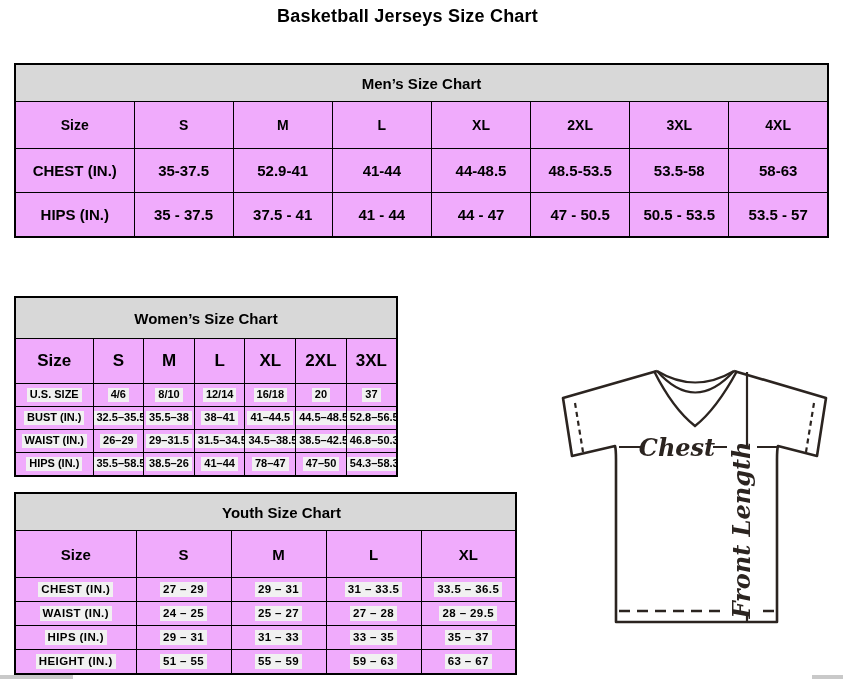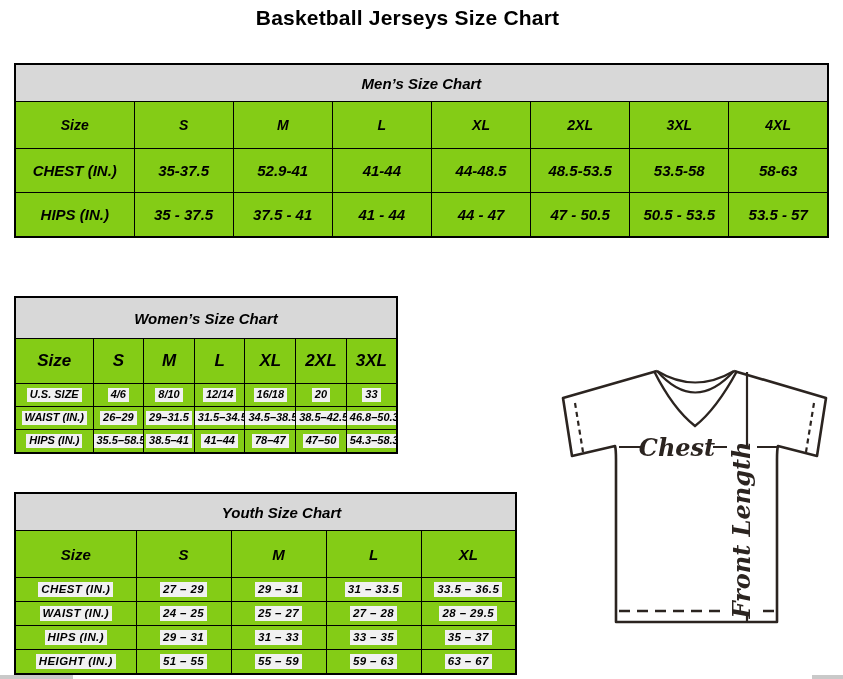--- a/index.html
+++ b/index.html
@@ -2,25 +2,25 @@
 <html><head>
 <meta charset="utf-8">
 <style>
   html,body { margin:0; padding:0; background:#ffffff; }
   .page {
     position:relative; width:843px; height:679px; background:#ffffff;
     font-family:"Liberation Sans", sans-serif; color:#000; overflow:hidden;
   }
   .page-title {
     position:absolute; left:0; top:6px; width:815px; text-align:center;
-    font-size:21px; font-weight:bold; letter-spacing:0.2px;
+    font-size:18px; font-weight:bold; letter-spacing:0.2px;
   }
   table.size-table {
     position:absolute; border-collapse:collapse; table-layout:fixed;
-    background:#84cc16; border:2px solid #000;font-style:italic;
+    background:#f0abfc; border:2px solid #000;
   }
   table.size-table th, table.size-table td {
     border:1.4px solid #000; text-align:center; vertical-align:middle;
     font-weight:bold; padding:0; overflow:hidden; white-space:nowrap;
   }
   tr.band th { background:#d8d8d8; font-size:15px; }
   
   #mens  { left:14px; top:63px;  width:815px; }
   #mens tr.band th { height:36px; }
   #mens tr.cols th { height:46px; font-size:14px; }
@@ -124,35 +124,44 @@
       <th>2XL</th>
       <th>3XL</th>
     </tr>
     <tr class="data">
       <td><span class="hl">U.S. SIZE</span></td>
       <td><span class="hl">4/6</span></td>
       <td><span class="hl">8/10</span></td>
       <td><span class="hl">12/14</span></td>
       <td><span class="hl">16/18</span></td>
       <td><span class="hl">20</span></td>
-      <td><span class="hl">33</span></td>
+      <td><span class="hl">37</span></td>
+    </tr>
+    <tr class="data">
+      <td><span class="hl">BUST (IN.)</span></td>
+      <td><span class="hl">32.5–35.5</span></td>
+      <td><span class="hl">35.5–38</span></td>
+      <td><span class="hl">38–41</span></td>
+      <td><span class="hl">41–44.5</span></td>
+      <td><span class="hl">44.5–48.5</span></td>
+      <td><span class="hl">52.8–56.5</span></td>
     </tr>
     <tr class="data">
       <td><span class="hl">WAIST (IN.)</span></td>
       <td><span class="hl">26–29</span></td>
       <td><span class="hl">29–31.5</span></td>
       <td><span class="hl">31.5–34.5</span></td>
       <td><span class="hl">34.5–38.5</span></td>
       <td><span class="hl">38.5–42.5</span></td>
       <td><span class="hl">46.8–50.3</span></td>
     </tr>
     <tr class="data">
       <td><span class="hl">HIPS (IN.)</span></td>
       <td><span class="hl">35.5–58.5</span></td>
-      <td><span class="hl">38.5–41</span></td>
+      <td><span class="hl">38.5–26</span></td>
       <td><span class="hl">41–44</span></td>
       <td><span class="hl">78–47</span></td>
       <td><span class="hl">47–50</span></td>
       <td><span class="hl">54.3–58.3</span></td>
     </tr>
   </tbody>
     </table>
 
   <table class="size-table" id="youth">
     <colgroup>

